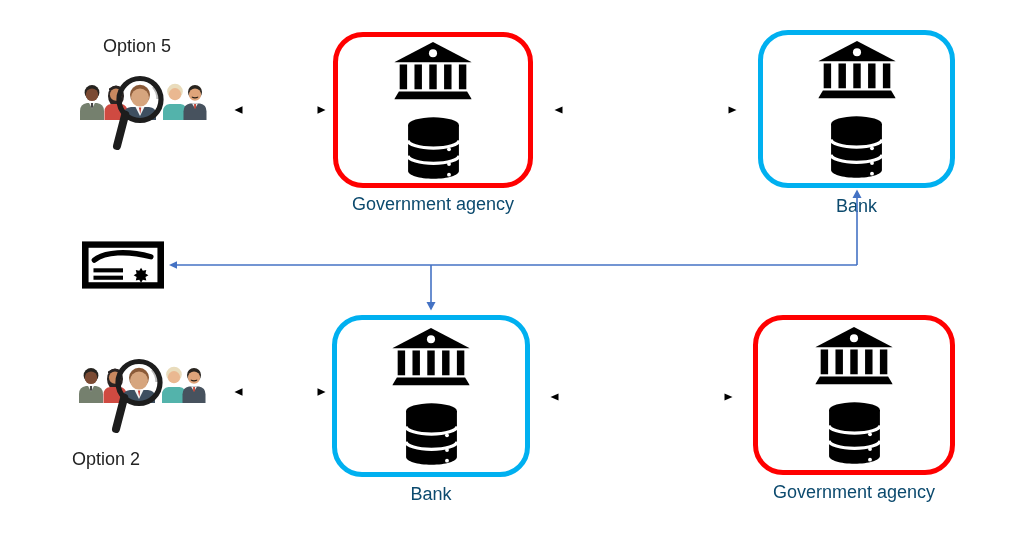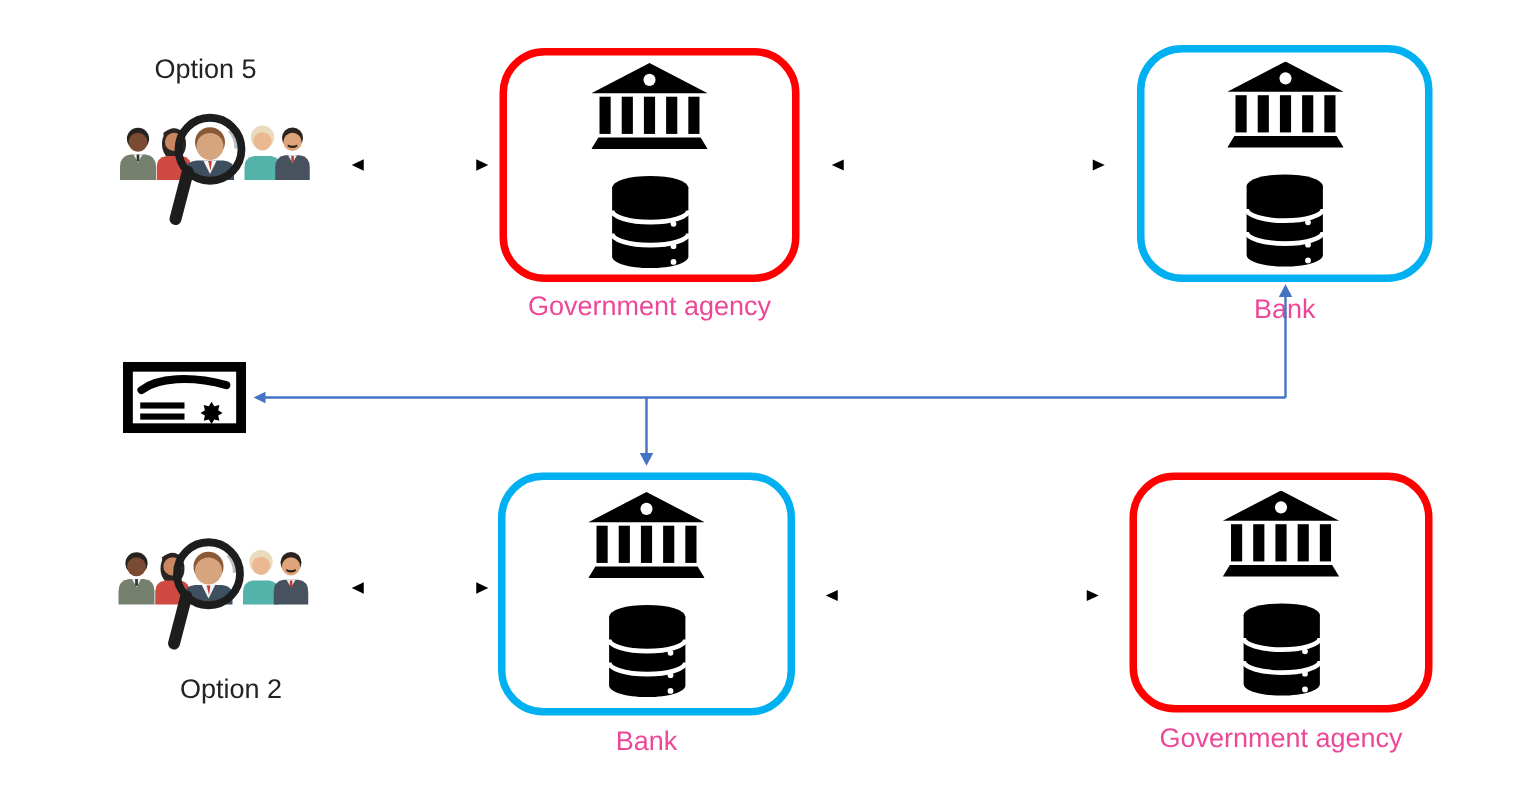--- a/index.html
+++ b/index.html
@@ -4,21 +4,21 @@
 <style>
   html,body{margin:0;padding:0;background:#fff;}
   .canvas{
     position:relative;width:1024px;height:536px;background:#ffffff;
     font-family:"Liberation Sans",sans-serif;overflow:hidden;
   }
   .opt-label{
     position:absolute;font-size:18px;color:#232323;white-space:nowrap;
   }
   .box-label{
-    position:absolute;font-size:18px;color:#ec4899;text-align:center;white-space:nowrap;
+    position:absolute;font-size:18px;color:#0c4a6e;text-align:center;white-space:nowrap;
   }
   .entity{
     position:absolute;background:#fff;border:5px solid #000;border-radius:30px;
     box-sizing:border-box;display:flex;flex-direction:column;align-items:center;
     justify-content:center;gap:13px;
   }
   .icon-building{width:80px;height:62px;display:block;}
   .icon-db{width:57px;height:62px;display:block;}
   .people{position:absolute;width:130px;height:84px;}
   .cert{position:absolute;width:82px;height:48px;}
@@ -162,21 +162,21 @@
       <polygon points="266.5,117 271,125.5 275.5,117"></polygon>
     </g>
     <g>
       <polygon points="17,76.2 9,80 17,83.8"></polygon>
     </g>
   </svg>
 
   <svg class="people" style="left:77px;top:353px;" viewBox="0 0 130 84">
     <use href="#sym-people" width="130" height="84"></use>
   </svg>
-  <div class="opt-label" style="left:72px;top:449px;margin-left:48px;">Option 2</div>
+  <div class="opt-label" style="left:72px;top:449px;">Option 2</div>
 
   <svg class="arrow-svg" style="left: 233px; top: 386px; width: 94px; height: 12px; color: rgb(68, 114, 196);" viewBox="0 0 94 12">
     <use href="#sym-bidir" width="94" height="12"></use>
   </svg>
 
   <div class="entity" style="left: 332px; top: 315px; width: 198px; height: 162px; border-color: rgb(0, 176, 240);">
     <svg class="icon-building" viewBox="0 0 100 80">
       <use href="#sym-building" width="100" height="80"></use>
     </svg>
     <svg class="icon-db" viewBox="0 0 90 100">

